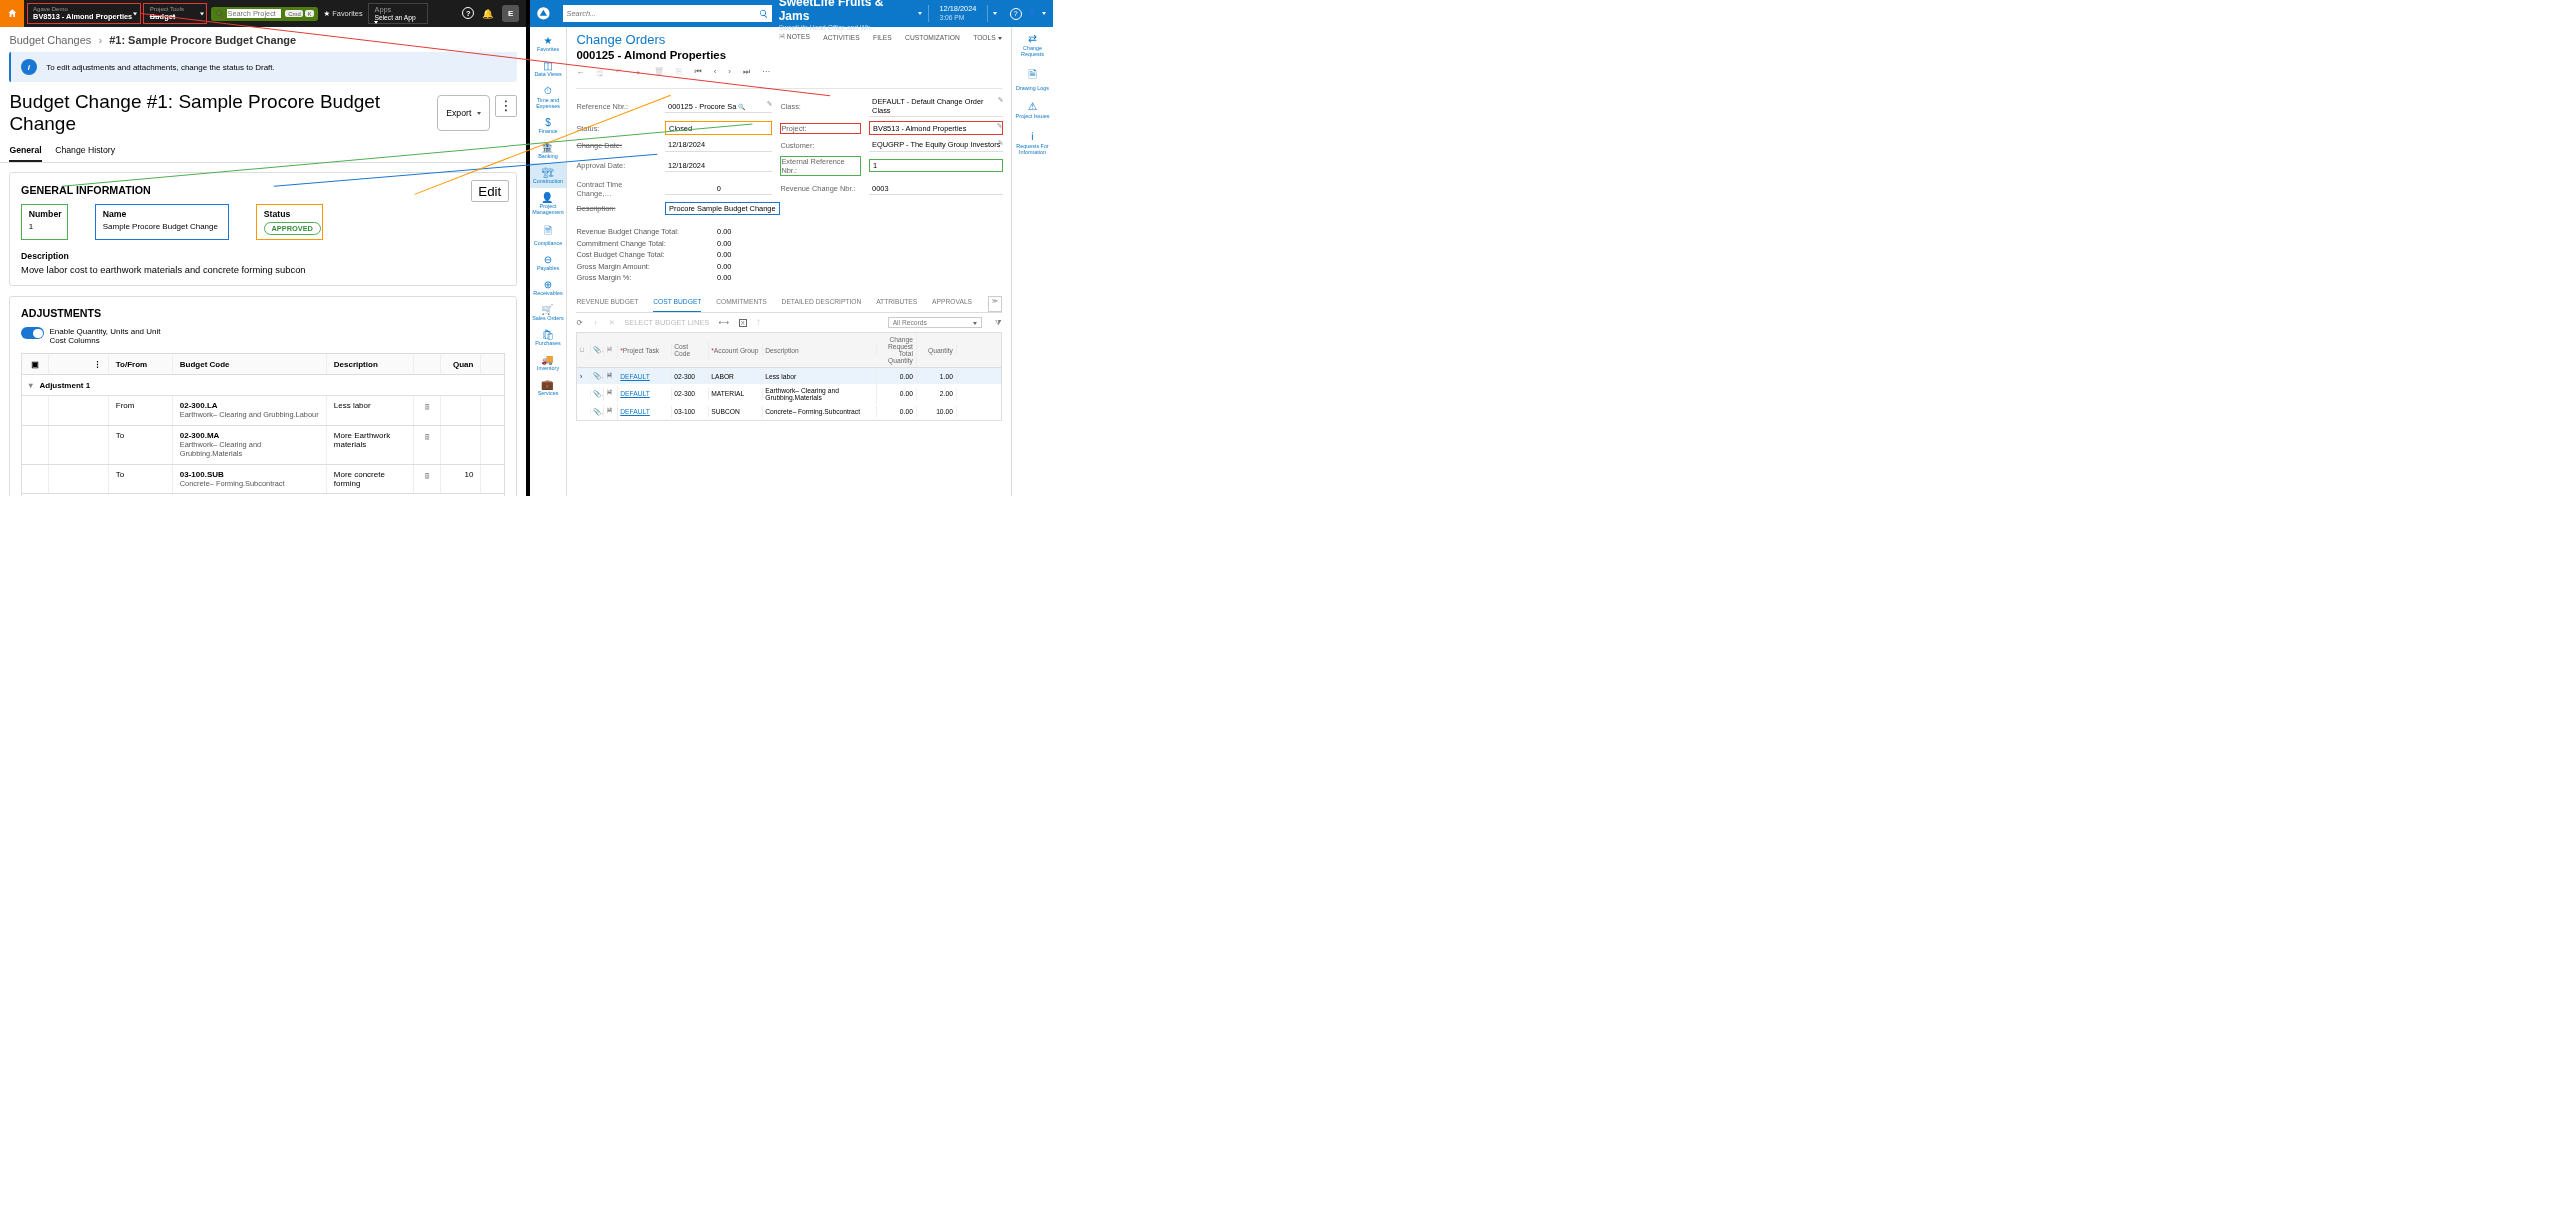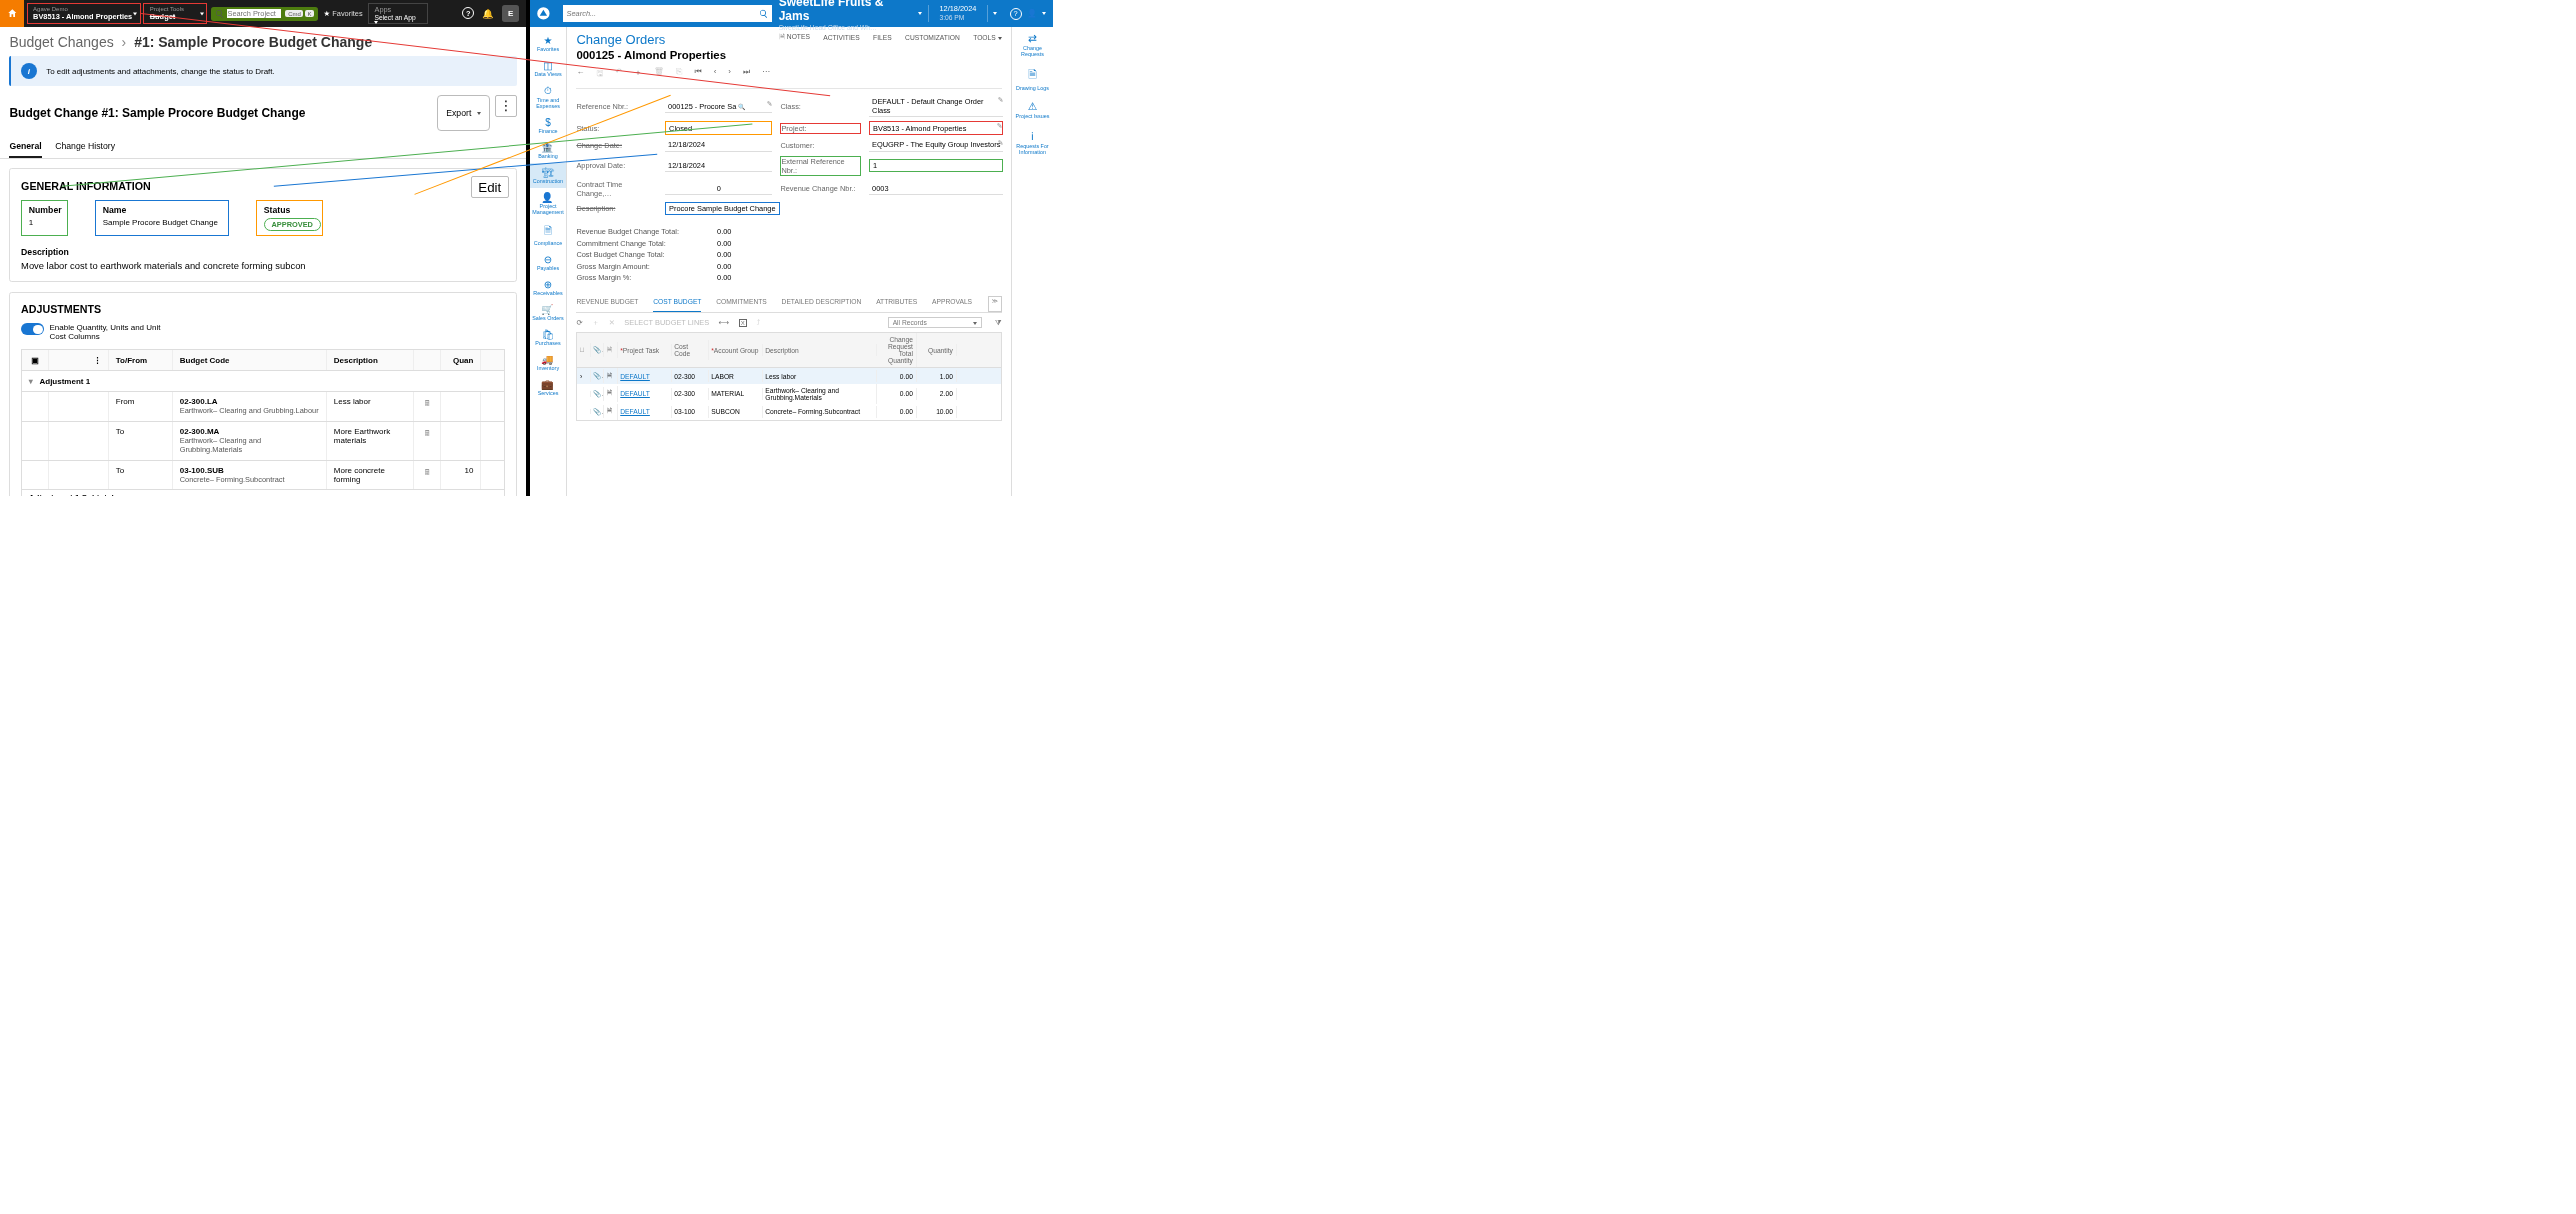--- a/index.html
+++ b/index.html
@@ -18,28 +18,28 @@
   .hl-orange{border:1.3px solid #ff9800 !important;}
   .hl-blue{border:1.3px solid #1976d2 !important;}
   .search-pill{background:#4d7c0f;border-radius:2.7px;height:14px;display:flex;align-items:center;margin-left:4px;padding:0 4px;color:#555;}
   .search-pill input{border:none;outline:none;font-size:7.4px;width:54px;margin:0 2.7px;}
   .kbd{background:#eee;border-radius:2px;font-size:6px;padding:0.7px 2.7px;margin-left:1.3px;color:#555;}
   .fav,.apps-box{margin-left:5.4px;display:flex;align-items:center;color:#ddd;font-size:7.4px;}
   .apps-box{flex-direction:column;align-items:flex-start;border:0.7px solid #444;height:21.5px;padding:1.3px 5.4px;position:relative;}
   .top-icons{margin-left:auto;display:flex;align-items:center;gap:8px;padding-right:6.7px;}
   .avatar-sq{width:17.4px;height:17.4px;border-radius:2.7px;background:#555;color:#fff;display:flex;align-items:center;justify-content:center;font-weight:bold;}
   
-  .crumb{padding:6.7px 9.4px;font-size:14px;color:#333;border-radius:7px;}
+  .crumb{padding:6.7px 9.4px;font-size:11px;color:#333;border-radius:7px;}
   .crumb .gray{color:#666;}
   .crumb .chev{margin:0 4px;color:#888;}
   .crumb .bold{font-weight:bold;}
   .info-banner{margin:0 9.4px;border-left:2.7px solid #1976d2;background:#e8f1fb;padding:6.7px 9.4px;display:flex;align-items:center;border-radius:2px;}
   .info-banner .ic{width:16px;height:16px;border-radius:50%;background:#1976d2;color:#fff;display:flex;align-items:center;justify-content:center;font-style:italic;font-weight:bold;margin-right:9.4px;}
   .page-head{padding:9.4px;display:flex;align-items:center;}
-  .page-head h1{font-size:12px;font-weight:bold;}
+  .page-head h1{font-size:19px;font-weight:normal;}
   .page-head .btns{margin-left:auto;display:flex;gap:5.4px;}
   .btn-o{border:0.7px solid #bbb;background:#fff;padding:12px 8px;border-radius:4px;font-size:8.7px;display:flex;align-items:center;gap:2.7px;}
   .btn-dot{border:0.7px solid #bbb;background:#fff;width:21.5px;height:21.5px;border-radius:2px;display:flex;align-items:center;justify-content:center;}
   .tabs-left{display:flex;gap:13.4px;padding:0 9.4px;border-bottom:0.7px solid #ddd;font-size:8.7px;}
   .tabs-left .tab{padding-bottom:5.4px;cursor:pointer;}
   .tabs-left .tab.active{font-weight:bold;border-bottom:2.7px solid #1c1c1c;}
   .card{margin:9.4px;border:0.7px solid #ddd;border-radius:2.7px;padding:10.7px;position:relative;}
   .card h3{font-size:10.7px;font-weight:bold;margin-bottom:8px;}
   .edit-btn{position:absolute;right:6.7px;top:6.7px;border:0.7px solid #bbb;padding:2.7px 6.7px;border-radius:2px;background:#fff;}
   .gi-row{display:flex;gap:27px;}

